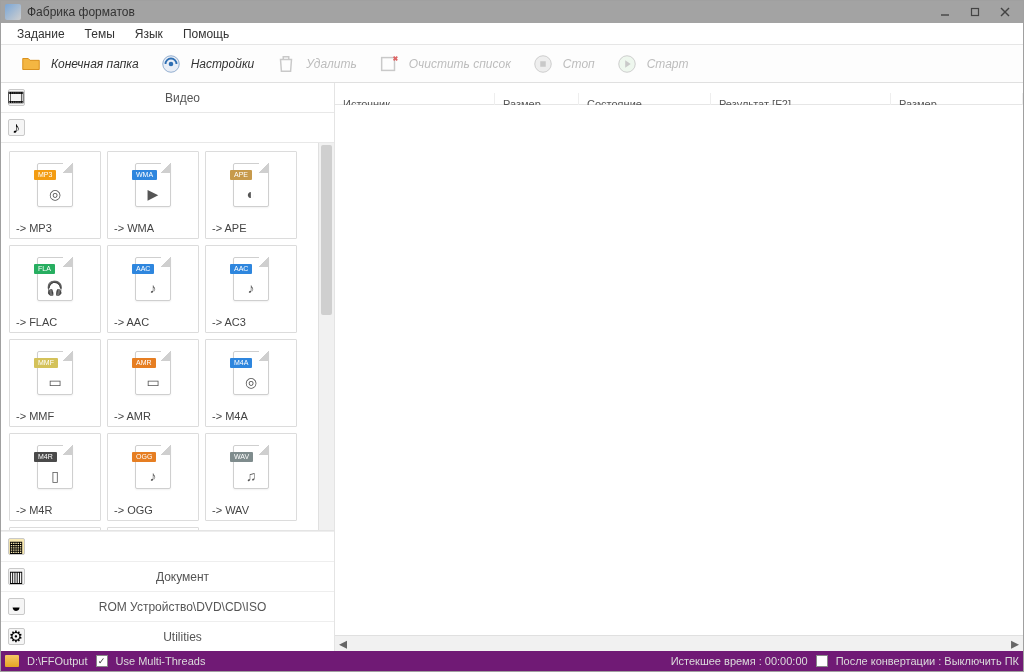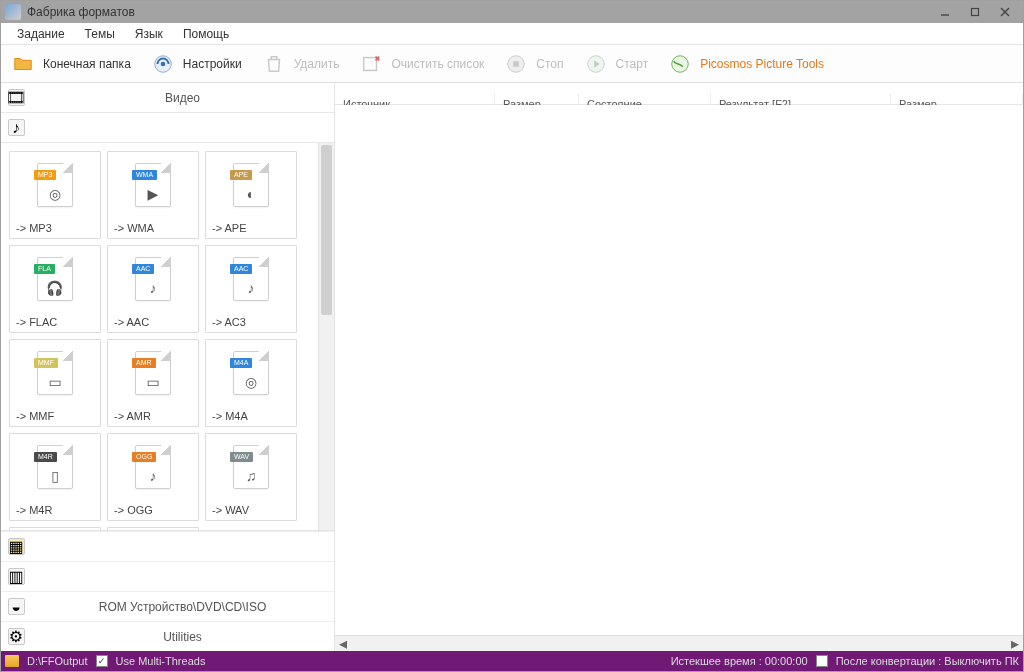--- a/index.html
+++ b/index.html
@@ -4,21 +4,21 @@
 <style>
 * { margin: 0; padding: 0; box-sizing: border-box; font-family: "Segoe UI", Tahoma, sans-serif; }
 body { width: 1024px; height: 672px; overflow: hidden; background: #fff; border: 1px solid #a0a0a0; display: flex; flex-direction: column; }
 .titlebar { height: 22px; background: #a3a3a3; display: flex; align-items: center; padding: 0 4px; font-size: 12px; color: #333; }
 .titlebar .appicon { width: 16px; height: 16px; background: linear-gradient(135deg,#7aa6d6,#cfcfcf); border-radius: 2px; margin-right: 6px; }
 .titlebar .title { flex: 1; }
 .winbtn { width: 28px; height: 18px; display: flex; align-items: center; justify-content: center; margin-left: 2px; cursor: pointer; color:#444; }
 .winbtn svg { width: 10px; height: 10px; }
 .menubar { height: 22px; display: flex; align-items: center; padding: 0 6px; border-bottom: 1px solid #e6e6e6;}
 .menuitem { font-size: 12px; color: #333; padding: 2px 10px; cursor: pointer; }
-.toolbar { height: 38px; display: flex; align-items: center; padding: 2px 0; border-bottom: 1px solid #e0e0e0; gap: 2px; background:#fdfdfd;}
+.toolbar { height: 38px; display: flex; align-items: center; padding: 2px 8px; border-bottom: 1px solid #e0e0e0; gap: 2px; background:#fdfdfd;font-style:italic;}
 .tbbtn { display: flex; align-items: center; gap: 6px; padding: 2px 8px; font-size: 12px; color: #333; cursor: pointer; }
 .tbbtn.disabled { color: #bdbdbd; }
 .tbbtn.accent { color: #e67817; }
 .ticon { width: 28px; height: 28px; border-radius: 50%; display:flex; align-items:center; justify-content:center; }
 .ticon svg { width: 22px; height: 22px; }
 .content { flex: 1; display: flex; min-height: 0; }
 .left { width: 334px; display: flex; flex-direction: column; border-right: 1px solid #e4e4e4; }
 .catrow { height: 30px; display: flex; align-items: center; border-bottom: 1px solid #e8e8e8; }
 .caticon { width: 30px; display:flex; align-items:center; justify-content:center; }
 .caticon .box { width:17px; height:17px; border:1px solid #c9c9c9; border-radius:2px; background:#f5f5f5; display:flex; align-items:center; justify-content:center; }
@@ -126,29 +126,20 @@
   </div>
   <div class="tbbtn disabled">
     <span class="ticon">
         <svg viewBox="0 0 24 24">
           <circle cx="12" cy="12" r="9" fill="#eef7ee" stroke="#c9c9c9"></circle>
           <path d="M10 8l6 4-6 4z" fill="#c9c9c9"></path>
         </svg>
       </span>
     <span>Старт</span>
   </div>
-  <div class="tbbtn accent">
-    <span class="ticon">
-        <svg viewBox="0 0 24 24">
-          <circle cx="12" cy="12" r="9" fill="#e8f6e8" stroke="#6ab04c"></circle>
-          <path d="M5 9c3 4 7 2 10 6" fill="none" stroke="#55a233" stroke-width="1.8"></path>
-        </svg>
-      </span>
-    <span>Picosmos Picture Tools</span>
-  </div>
 </div>
 
 <div class="content">
 
   <div class="left">
     <div class="catrow">
       <div class="caticon">
           <div class="box">🎞</div>
         </div>
       <div class="catlabel">Видео</div>
@@ -296,20 +287,21 @@
     <div class="bottomcats">
       <div class="catrow">
         <div class="caticon">
             <div class="box" style="background:#f8e9b3;">▦</div>
           </div>
       </div>
       <div class="catrow">
         <div class="caticon">
             <div class="box">▥</div>
           </div>
+        <div class="catlabel">Документ</div>
       </div>
       <div class="catrow">
         <div class="caticon">
             <div class="box">◒</div>
           </div>
         <div class="catlabel">ROM Устройство\DVD\CD\ISO</div>
       </div>
       <div class="catrow">
         <div class="caticon">
             <div class="box">⚙</div>

